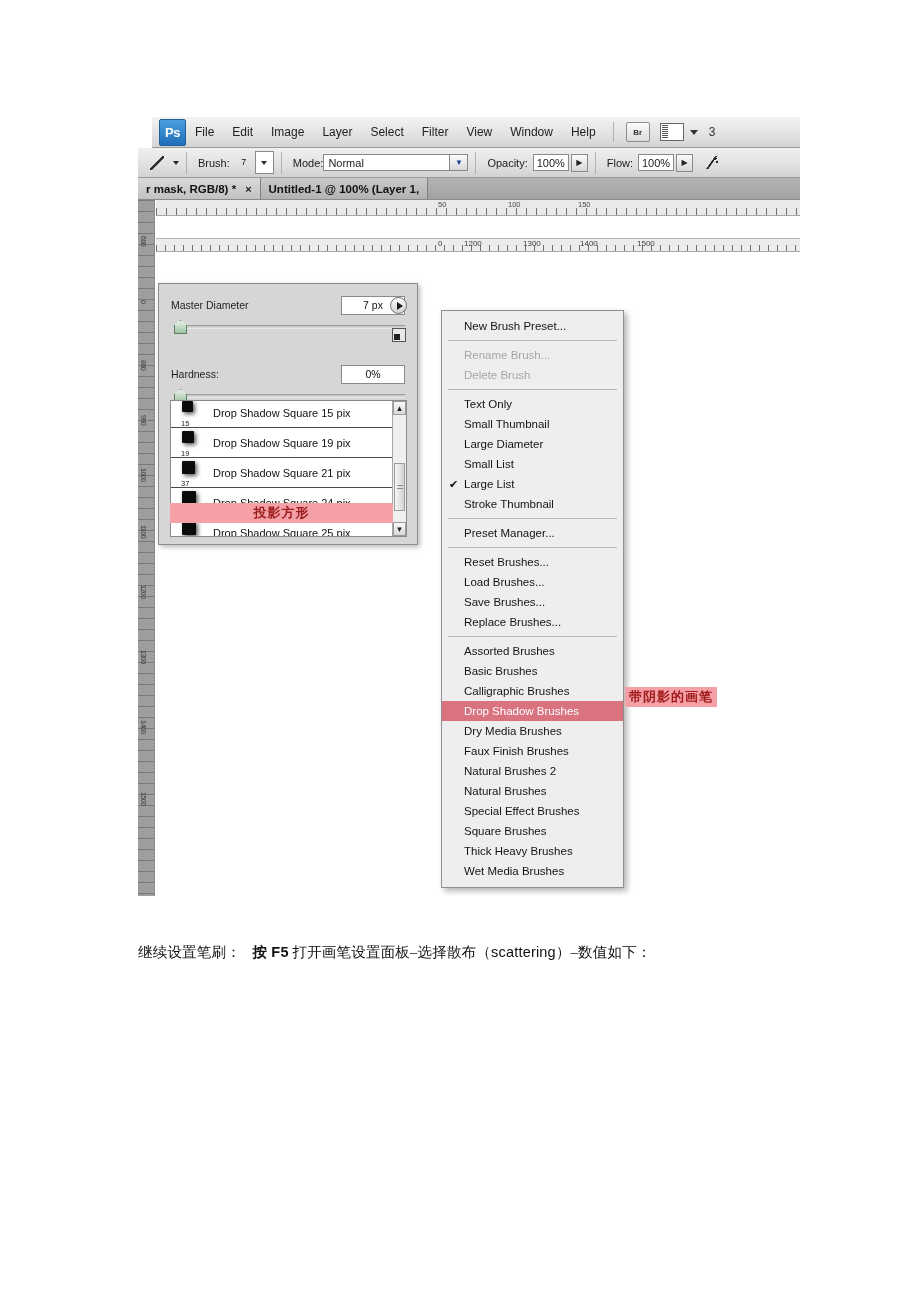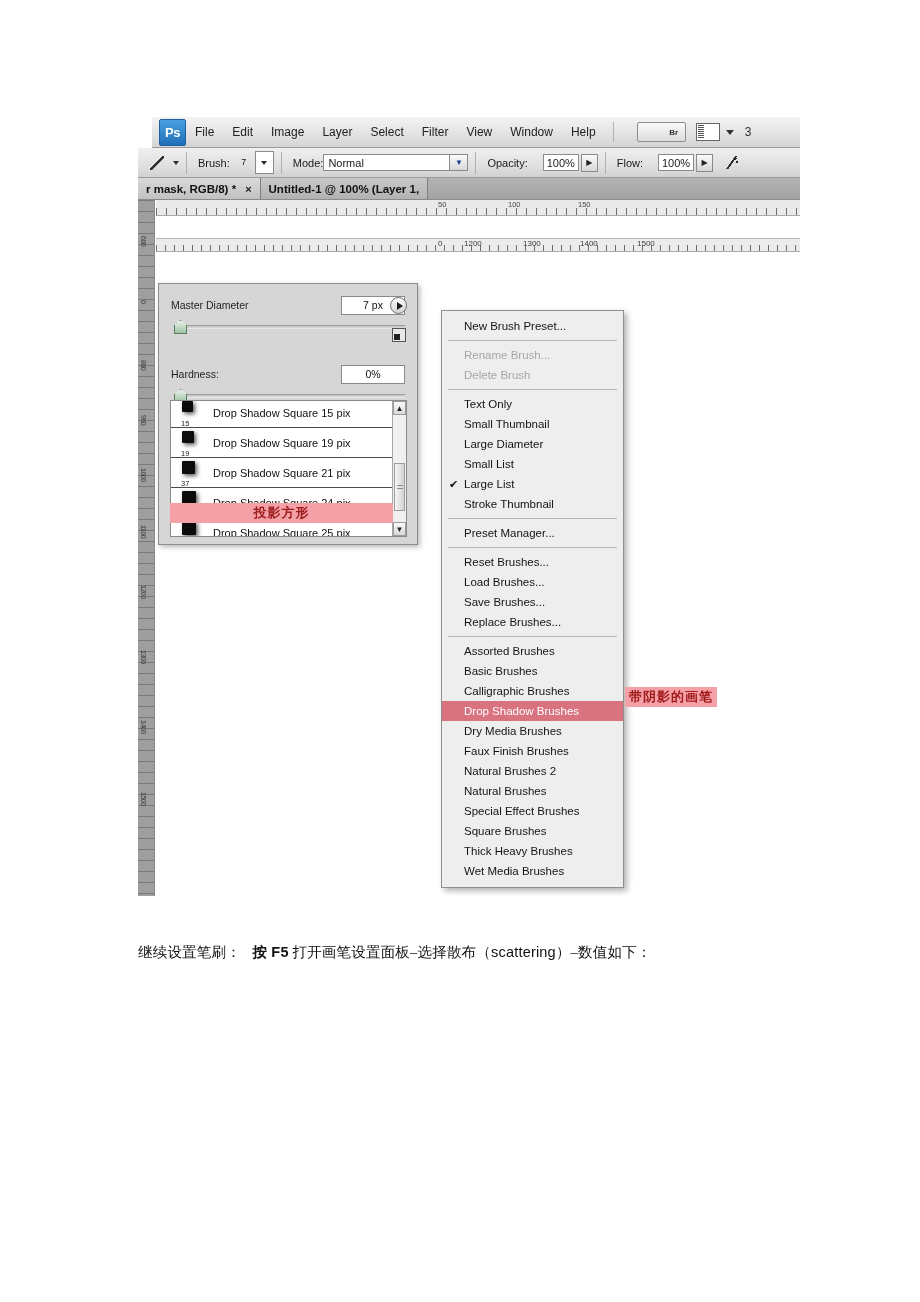--- a/index.html
+++ b/index.html
@@ -65,22 +65,21 @@
   }
   .mb-btn {
     width: 22px; height: 18px;
     border: 1px solid #8d8d8d;
     background: linear-gradient(to bottom,#fafafa,#dcdcdc);
     border-radius: 2px;
     font-size: 8px;
     font-weight: bold;
     color: #333;
     display: flex; align-items: center; justify-content: center;
-    margin-left: 15px;
-    padding-left: 25px;
+    margin-left: 4px;
   }
   .mb-screenicon {
     width: 24px; height: 18px;
     margin-left: 10px;
     border: 1px solid #666;
     background: #fff;
     position: relative;
     box-sizing: border-box;
   }
   .mb-screenicon::before {
@@ -165,21 +164,21 @@
     padding-right: 0;
   }
   .sel-arrow {
     width: 17px; height: 15px;
     background: linear-gradient(to bottom,#fcfcfc,#d8d8d8);
     border-left: 1px solid #8a8a8a;
     display: flex; align-items: center; justify-content: center;
     font-size: 8px;
     color: #1a3f8f;
   }
-  .num-box { width: 36px; margin-left: 15px; justify-content: center;}
+  .num-box { width: 36px; margin-left: 5px; justify-content: center;}
   .spin-btn {
     width: 15px; height: 16px;
     border: 1px solid #8a8a8a;
     background: linear-gradient(to bottom,#fbfbfb,#d6d6d6);
     margin-left: 2px;
     display: flex; align-items: center; justify-content: center;
     font-size: 8px; color: #222;
   }
   .airbrush-icon {
     width: 24px; height: 22px;

